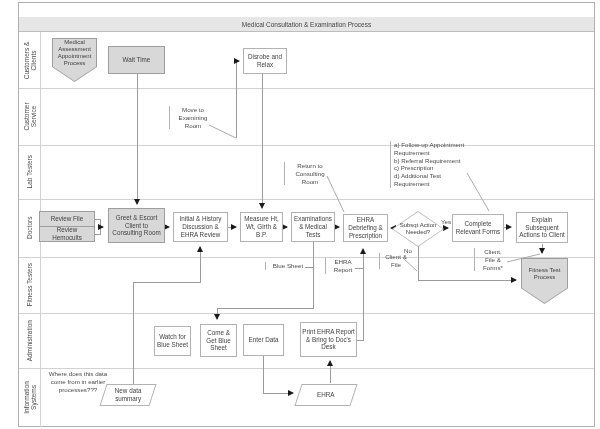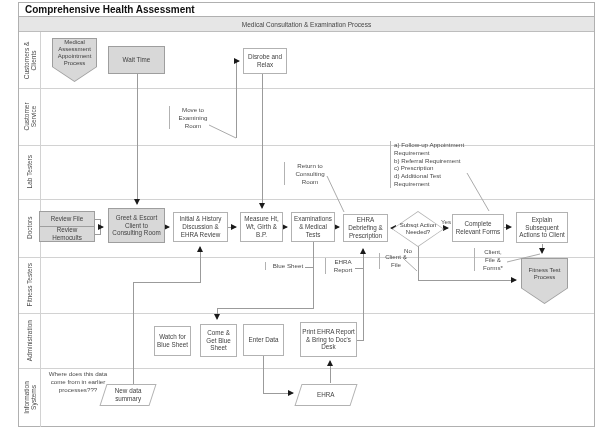--- a/index.html
+++ b/index.html
@@ -47,21 +47,20 @@
   .plain-note{position:absolute;font-size:6.2px;line-height:1.25;color:#4a4a4a;
     text-align:center;white-space:pre-line;}
   .cond{position:absolute;font-size:6.2px;color:#4a4a4a;}
   svg.wires{position:absolute;left:0;top:0;pointer-events:none;}
 </style>
 </head>
 <body>
 
 <div id="canvas">
   <div class="frame"></div>
-  <div class="titlebar">Comprehensive Health Assessment</div>
   <div class="headerbar">Medical Consultation &amp; Examination Process</div>
 
   <div class="laneline" style="top:88px"></div>
   <div class="laneline" style="top:145px"></div>
   <div class="laneline" style="top:199px"></div>
   <div class="laneline" style="top:257px"></div>
   <div class="laneline" style="top:313px"></div>
   <div class="laneline" style="top:368px"></div>
   <div class="vline"></div>
 

